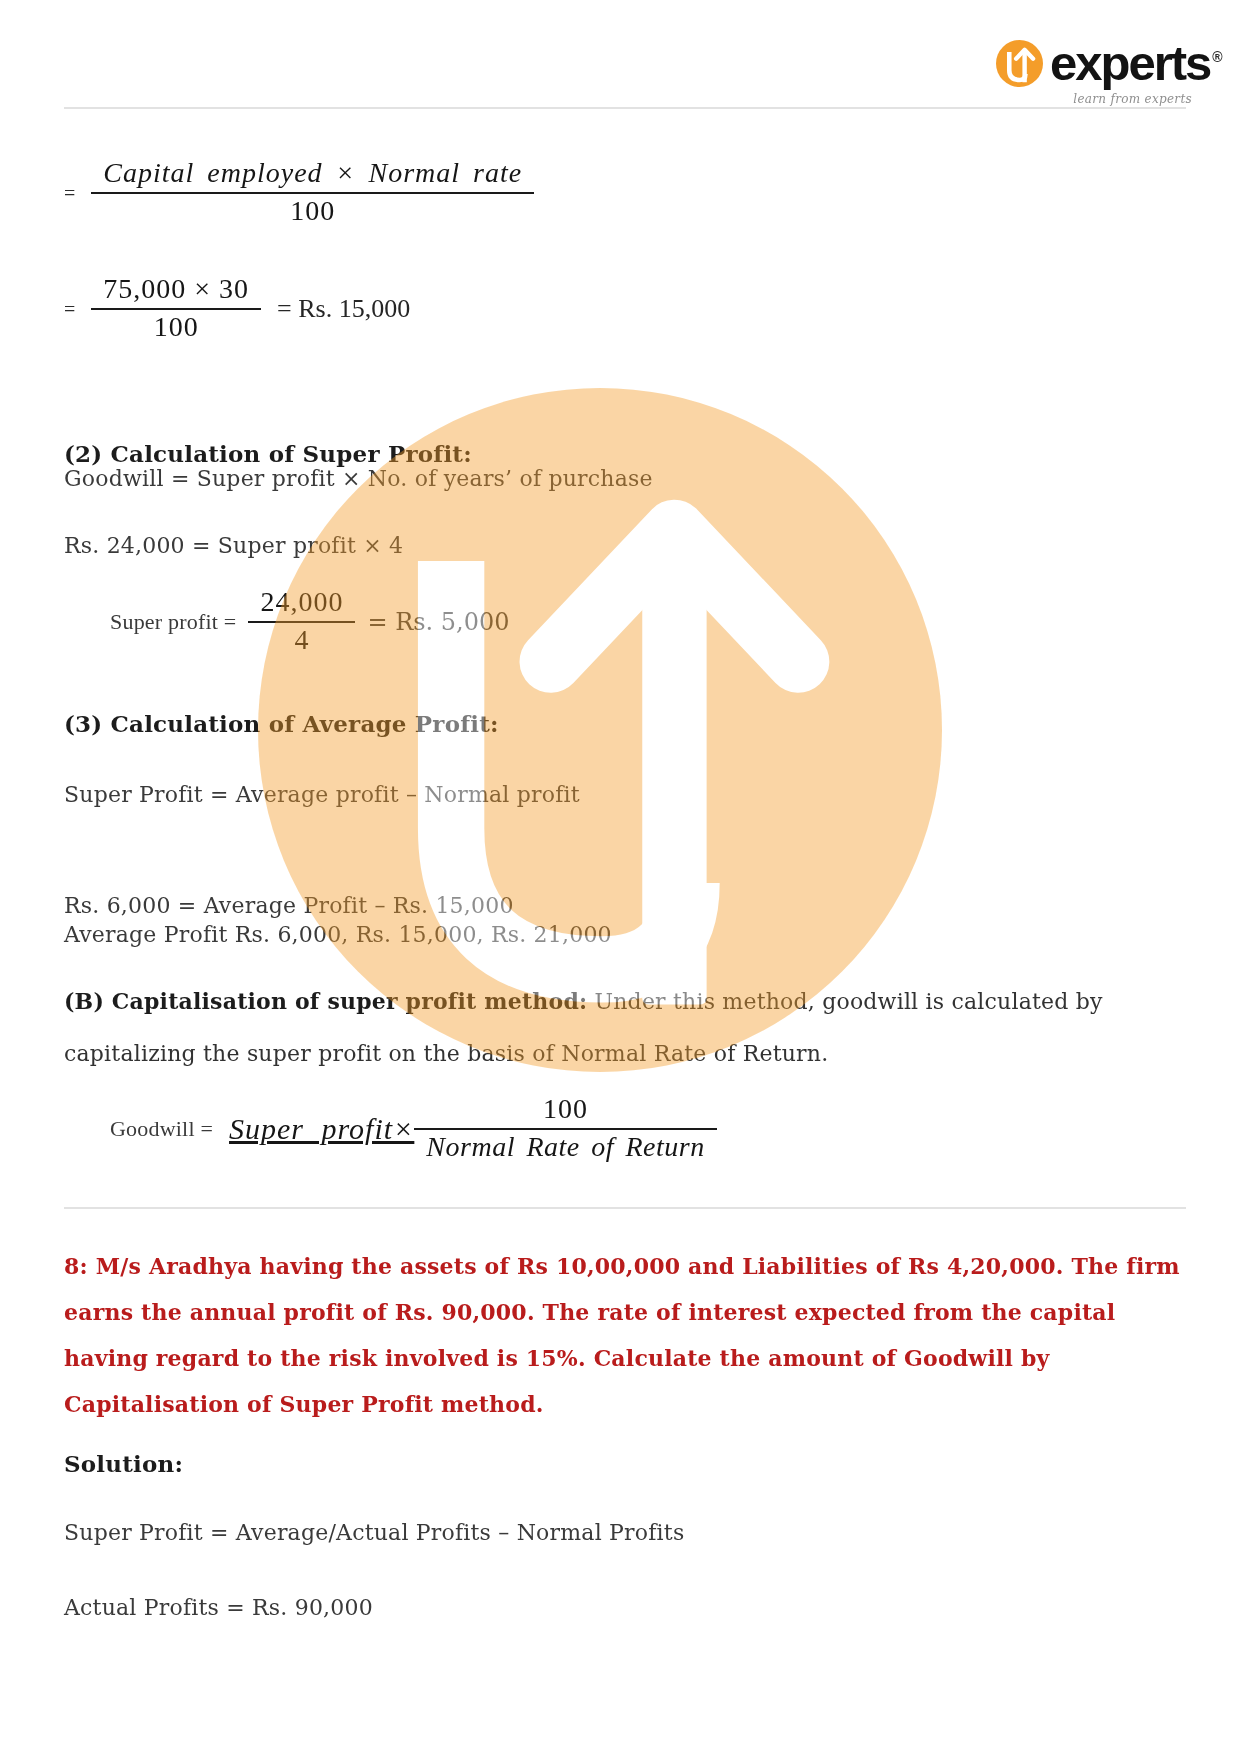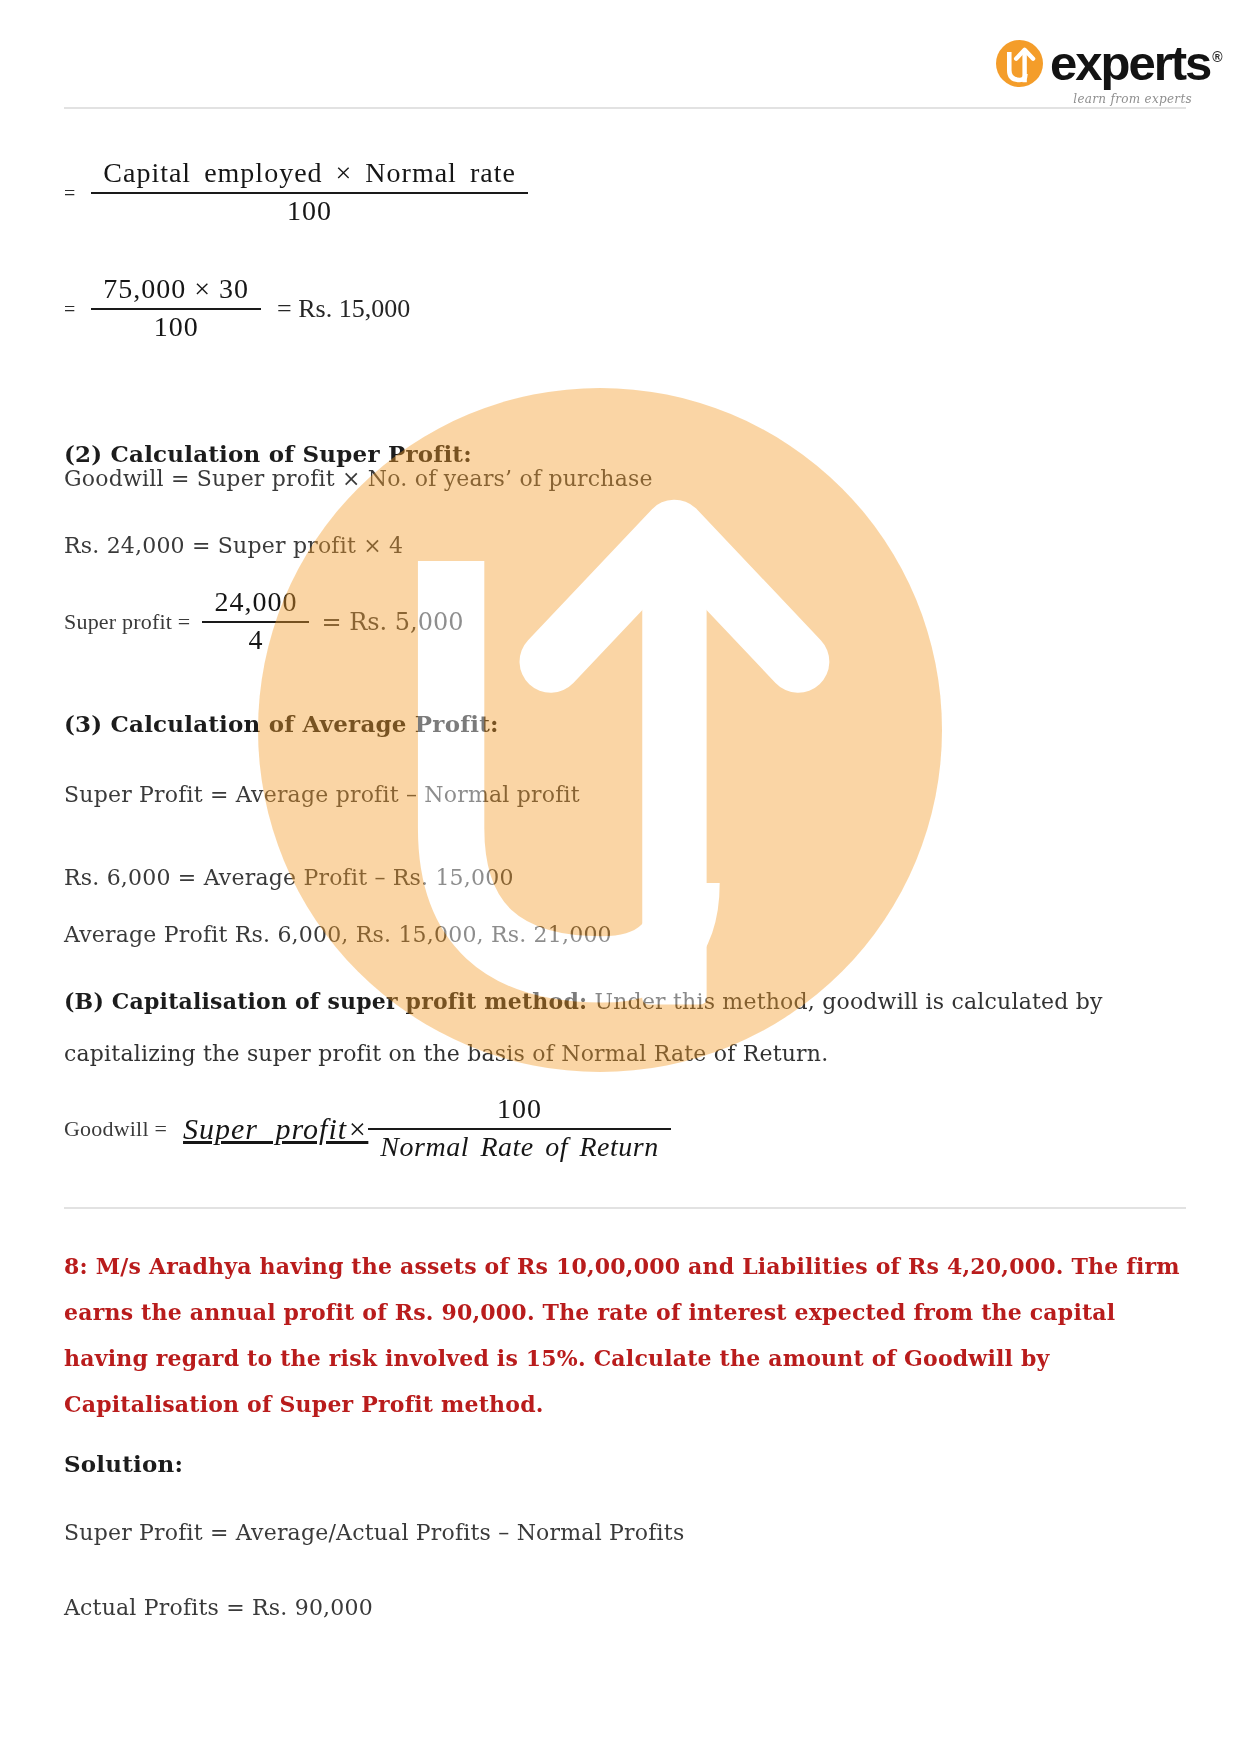--- a/index.html
+++ b/index.html
@@ -25,24 +25,24 @@
   #divider-top { top:107px; }
   #divider-mid { top:1207px; }
 
   
   .eq-row { position:absolute; display:flex; align-items:center;
     font-family:"Liberation Serif", serif; color:#161616; }
   .eq-sign { font-size:20px; color:#2c2c2c; margin-right:16px; }
   .frac { display:inline-flex; flex-direction:column; text-align:center; }
   .frac .num, .frac .den { padding:1px 12px 3px; }
   .frac .bar { height:2px; background:#1a1a1a; }
-  .f1 .num { font-size:28px; letter-spacing:1px; word-spacing:5px; }
+  .f1 .num { font-style:italic; font-size:28px; letter-spacing:1px; word-spacing:5px; }
   .f1 .den, .f2 .num, .f2 .den { font-size:28px; letter-spacing:1px; }
   .eq-tail { font-size:26px; margin-left:16px; color:#262626; }
-  .body-label { font-size:22px; color:#3a3a3a; letter-spacing:.2px; }
+  .body-label { font-size:22px; color:#3a3a3a; letter-spacing:.2px;margin-left:46px; }
   .sp .num, .sp .den { font-size:28px; letter-spacing:1px; }
   .sp-frac { margin-left:12px; }
   .sp-tail { font-size:24px; margin-left:12px; color:#3d3d3d; font-family:"DejaVu Serif", serif; }
   .gw-factor { font-style:italic; font-size:30px; letter-spacing:1px; word-spacing:9px; margin-left:16px;text-decoration:underline; }
   .gw .num { font-size:28px; letter-spacing:1px; }
   .gw .den { font-style:italic; font-size:28px; letter-spacing:.5px; word-spacing:4px; }
 
   
   .h-bold { position:absolute; left:64px; font-size:23px; font-weight:bold; color:#1c1c1c; letter-spacing:.2px; }
   .body-line { position:absolute; left:64px; font-size:22px; color:#3a3a3a; letter-spacing:.2px; white-space:nowrap; }
@@ -100,21 +100,21 @@
     <span class="frac sp-frac">
       <span class="num">24,000</span>
       <span class="bar"></span>
       <span class="den">4</span>
     </span>
     <span class="sp-tail">= Rs. 5,000</span>
   </div>
 
   <div class="h-bold" style="top:710px;">(3) Calculation of Average Profit:</div>
   <div class="body-line" style="top:782px;">Super Profit = Average profit – Normal profit</div>
-  <div class="body-line" style="top:865px;text-align:right;">Rs. 6,000 = Average Profit – Rs. 15,000</div>
+  <div class="body-line" style="top:893px;text-align:right;">Rs. 6,000 = Average Profit – Rs. 15,000</div>
   <div class="body-line" style="top:922px;">Average Profit Rs. 6,000, Rs. 15,000, Rs. 21,000</div>
 
   <div class="para-line" style="top:988px;"><b>(B) Capitalisation of super profit method:</b><span> Under this method, goodwill is calculated by</span></div>
   <div class="para-line" style="top:1041px;">capitalizing the super profit on the basis of Normal Rate of Return.</div>
 
   <div class="eq-row gw" style="top:1092px; left:64px;">
     <span class="body-label">Goodwill =</span>
     <span class="gw-factor">Super profit×</span>
     <span class="frac">
       <span class="num">100</span>

